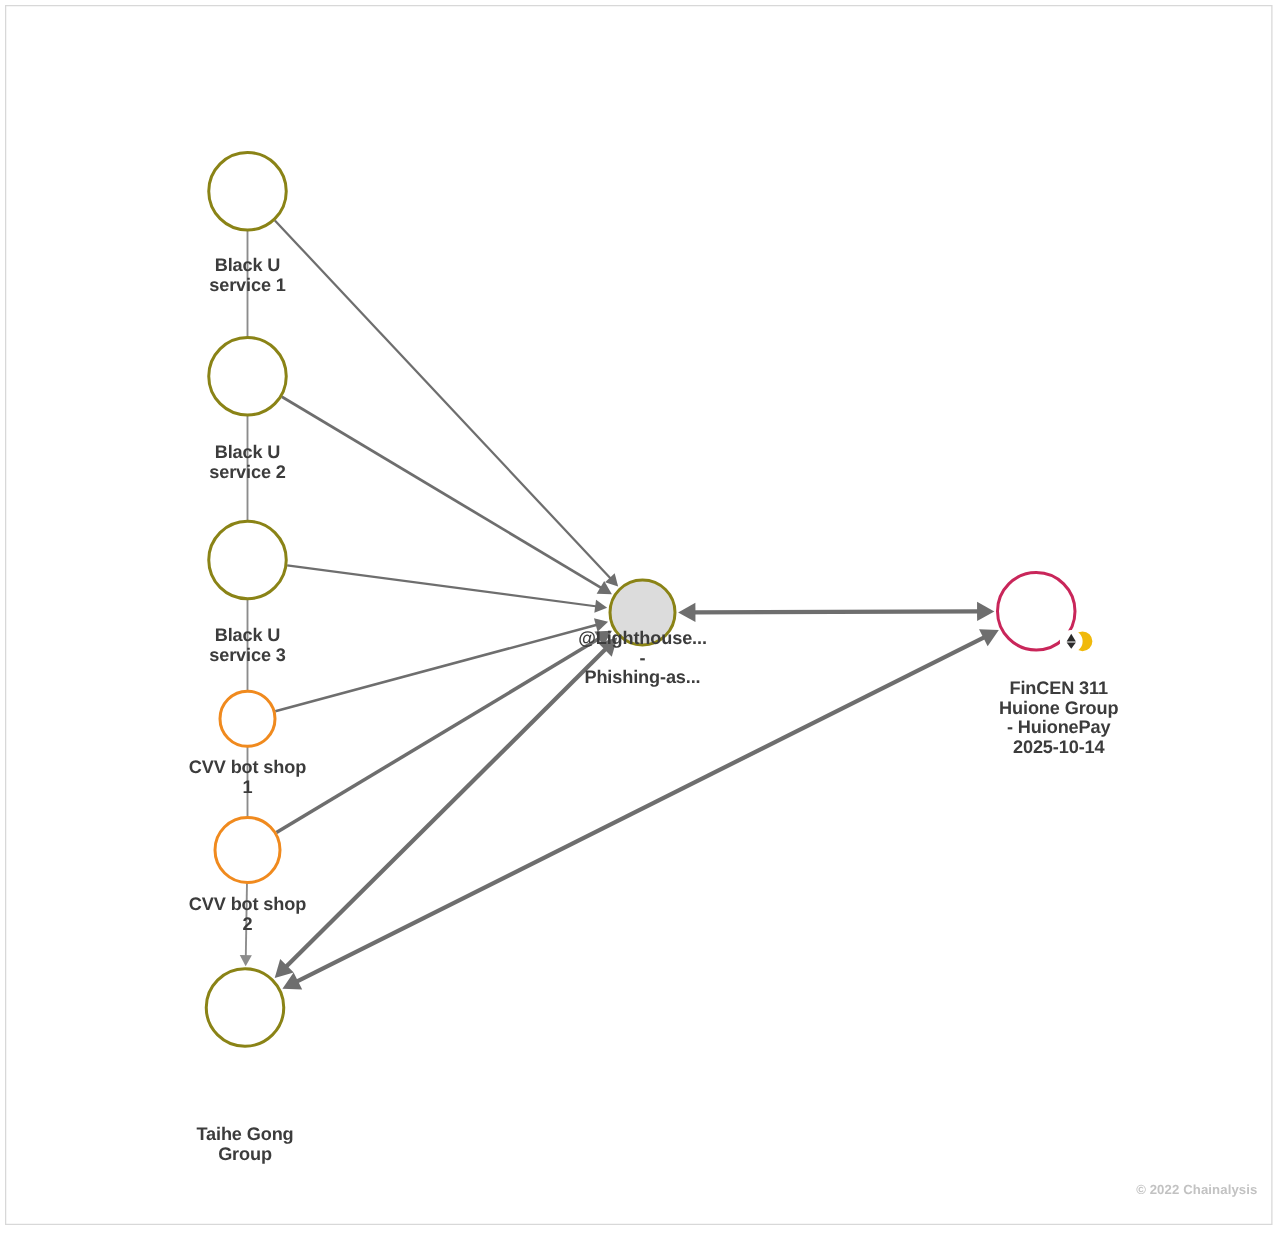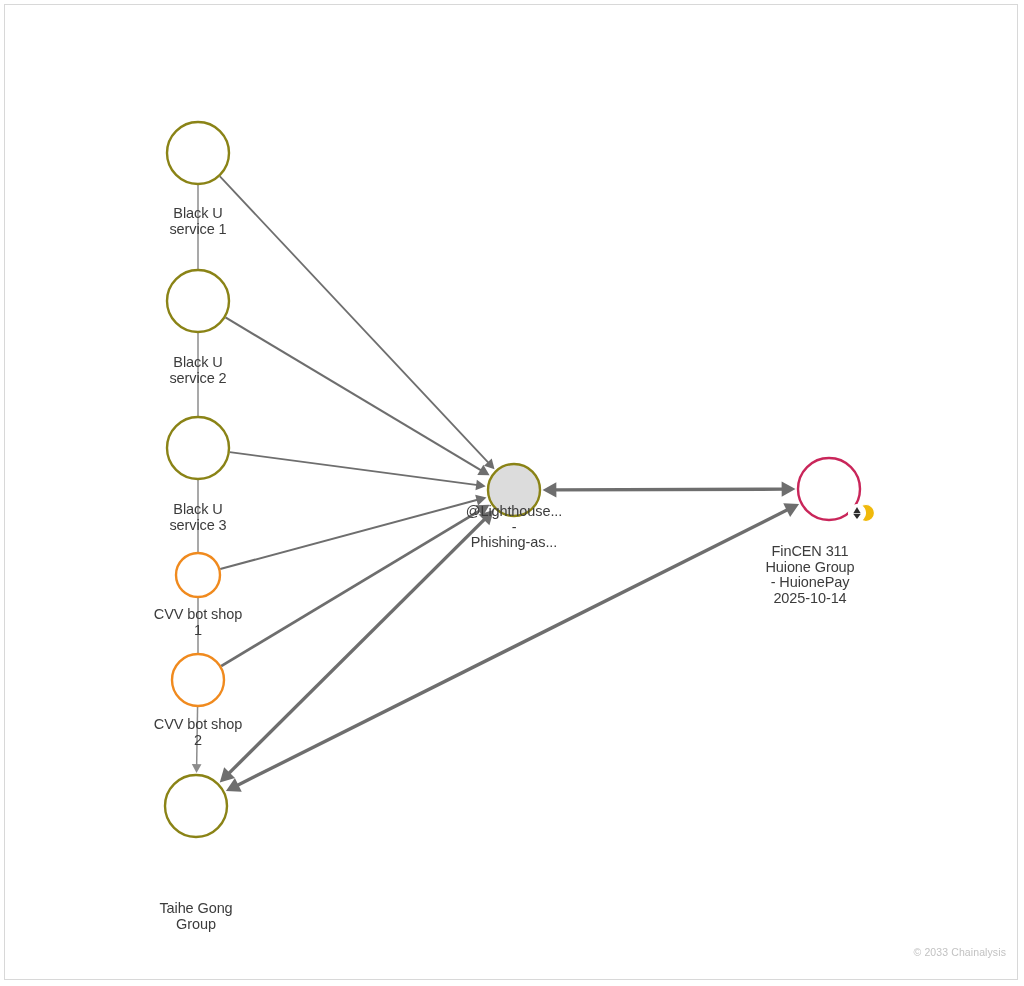--- a/index.html
+++ b/index.html
@@ -7,20 +7,21 @@
     padding: 0;
     background: #ffffff;
     font-family: "Liberation Sans", sans-serif;
   }
   #app {
     position: relative;
     width: 1024px;
     height: 986px;
     background: #ffffff;
     overflow: hidden;
+    font-weight: bold;
   }
   #canvas-frame {
     position: absolute;
     left: 4px;
     top: 4px;
     width: 1014px;
     height: 976px;
     border: 1px solid #d8d8d8;
     background: #ffffff;
     box-sizing: border-box;
@@ -147,20 +148,20 @@
 service 3</div>
       <div class="node-label" style="left: 78px; top: 607px; width: 240px;">CVV bot shop
 1</div>
       <div class="node-label" style="left: 78px; top: 717px; width: 240px;">CVV bot shop
 2</div>
       <div class="node-label" style="left: 76px; top: 901px; width: 240px;">Taihe Gong
 Group</div>
       <div class="node-label" style="left: 394px; top: 504px; width: 240px;">@Lighthouse...
 -
 Phishing-as...</div>
-      <div class="node-label" style="left: 690px; top: 544px; width: 240px; text-align: center;">FinCEN 311
+      <div class="node-label" style="left: 727px; top: 544px; width: 240px; text-align: center;">FinCEN 311
 Huione Group
 - HuionePay
 2025-10-14</div>
     </div>
 
-  <div id="watermark">© 2033 Chainalysis</div>
+  <div id="watermark">© 2022 Chainalysis</div>
 </div>
 
 </body></html>

